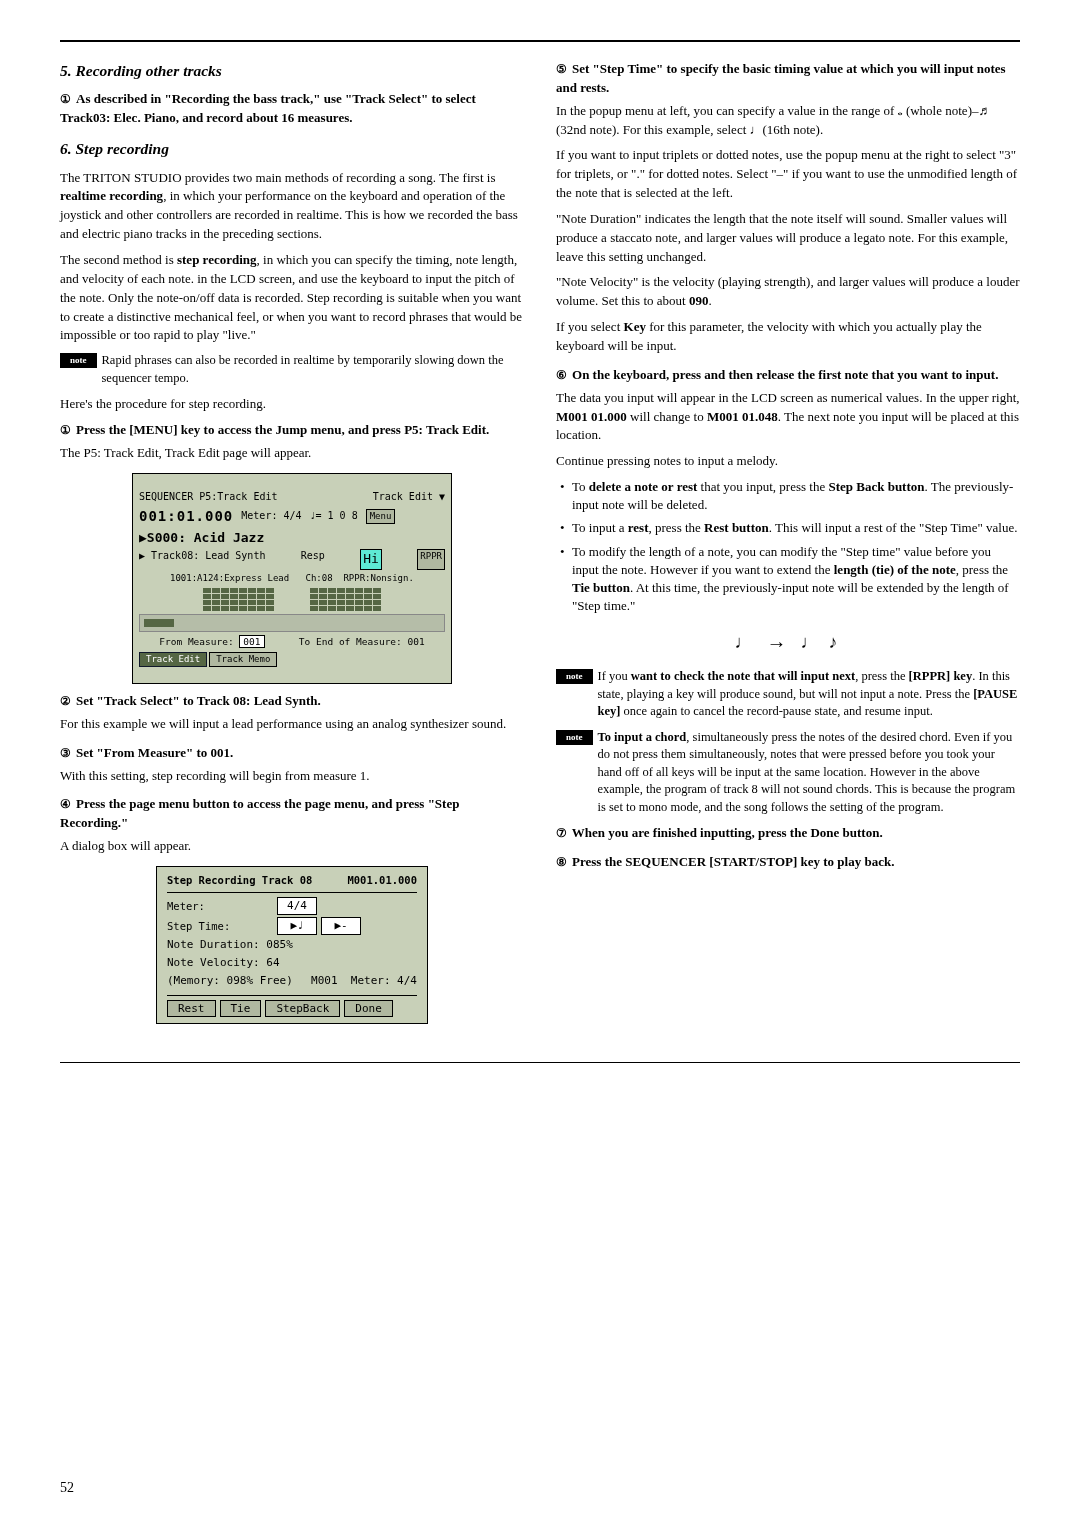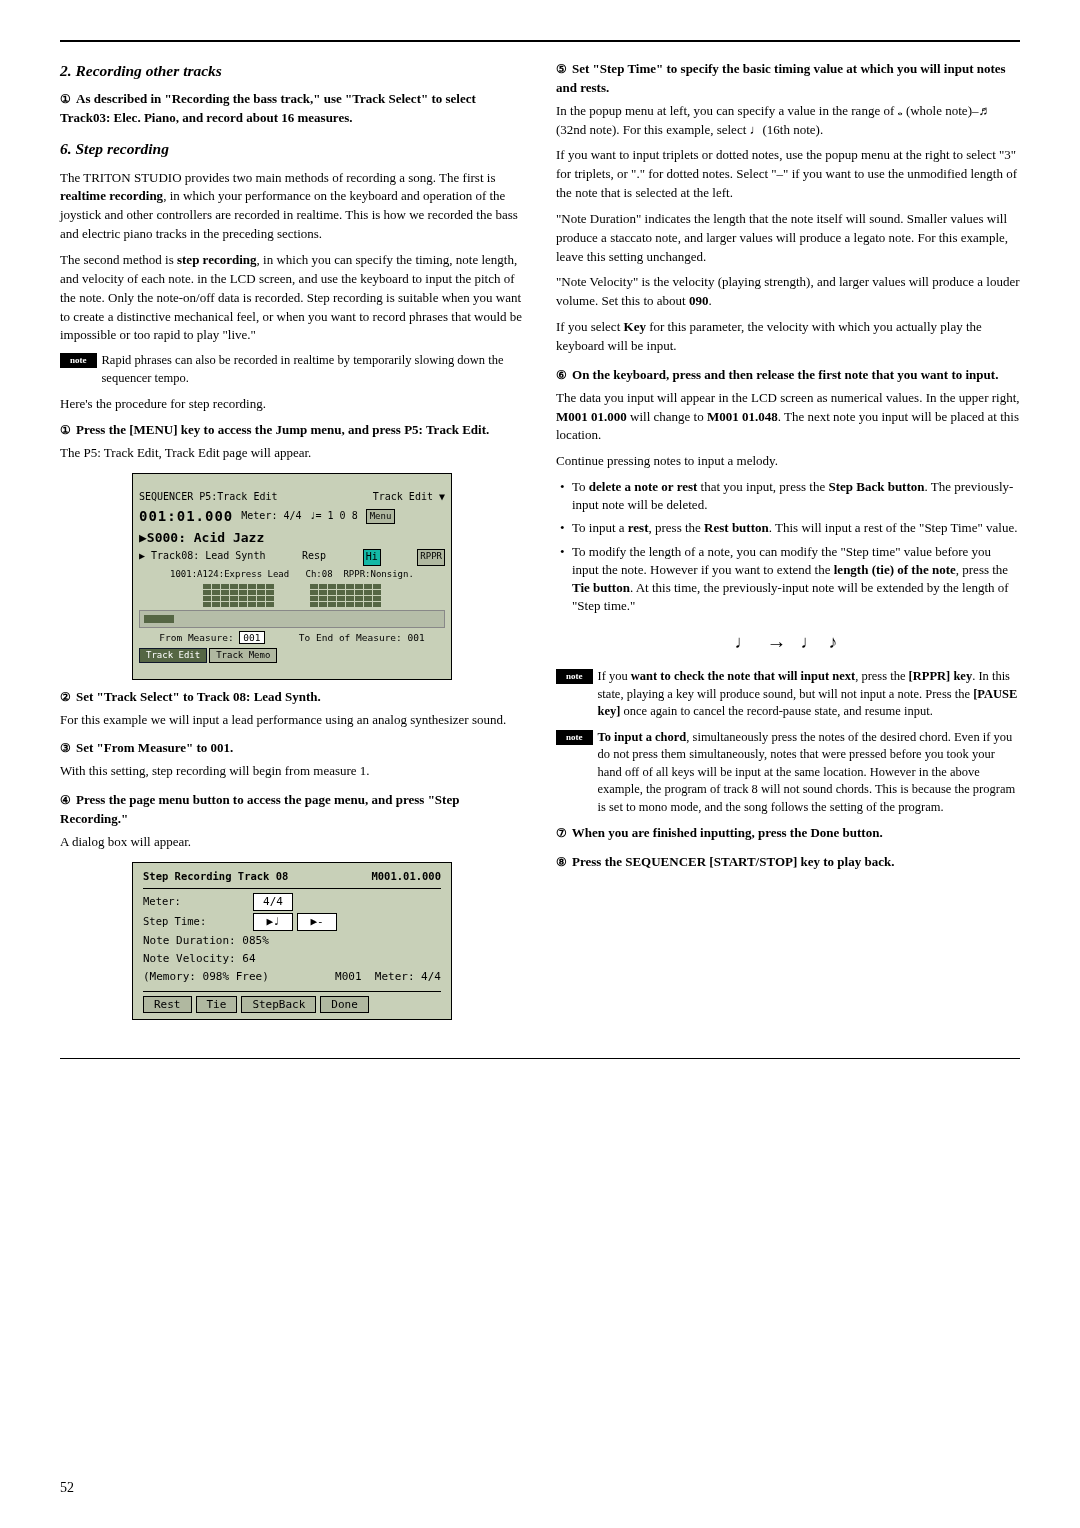--- a/index.html
+++ b/index.html
@@ -126,21 +126,21 @@
     .lcd-measure-row {
       font-size: 9.5px;
       margin-top: 3px;
       text-align: center;
     }
     .dialog-box {
       border: 1.5px solid #000;
       background: #c8d0b8;
       padding: 6px 10px;
       margin: 8px auto;
-      width: 320px;
+      width: 272px;
       font-family: monospace;
       font-size: 11px;
     }
     .dialog-title-bar {
       display: flex;
       justify-content: space-between;
       font-size: 10.5px;
       margin-bottom: 4px;
       font-weight: bold;
     }
@@ -235,21 +235,21 @@
 </head>
 <body>
 
 <div class="page">
   <div class="top-rule"></div>
 
   <div class="two-col">
 
     <div class="col-left">
 
-      <h2 class="section-title">2. Recording other tracks</h2>
+      <h2 class="section-title">5. Recording other tracks</h2>
 
       <div class="step-item">
         <p>
           <span class="circled bold">①</span>
           <span class="bold"> As described in "Recording the bass track," use "Track Select" to select Track03: Elec. Piano, and record about 16 measures.</span>
         </p>
       </div>
 
       <h2 class="section-title">6. Step recording</h2>
 
@@ -280,21 +280,21 @@
         <div style="display:flex; align-items:center; gap:8px; margin-bottom:2px;">
           <span class="lcd-time bold">001:01.000</span>
           <span class="lcd-meter">Meter: 4/4</span>
           <span class="lcd-tempo">♩= 1 0 8</span>
           <span style="border:1px solid #000; padding:0 3px; font-size:9px; background:#b0b8a0;">Menu</span>
         </div>
         <div class="lcd-song bold">▶S000: Acid Jazz</div>
         <div class="lcd-track-row">
           <span>▶ Track08: Lead Synth</span>
           <span>Resp</span>
-          <span style="border:1px solid #000; padding:0 2px; background:#14b8a6; font-size:10px;">Hi</span>
+          <span style="border:1px solid #000; padding:0 2px; background:#5eead4; font-size:13px;">Hi</span>
           <span style="border:1px solid #000; padding:0 2px; background:#b0b8a0; font-size:9px;">RPPR</span>
         </div>
         <div style="font-size:9px; margin-bottom:3px;margin-left:31px;">1001:A124:Express Lead&nbsp;&nbsp;&nbsp;Ch:08&nbsp;&nbsp;RPPR:Nonsign.</div>
         <div class="lcd-grid-area">
           <div class="lcd-grid">
             <div class="lcd-cell"></div>
               <div class="lcd-cell"></div>
               <div class="lcd-cell"></div>
               <div class="lcd-cell"></div>
               <div class="lcd-cell"></div>

